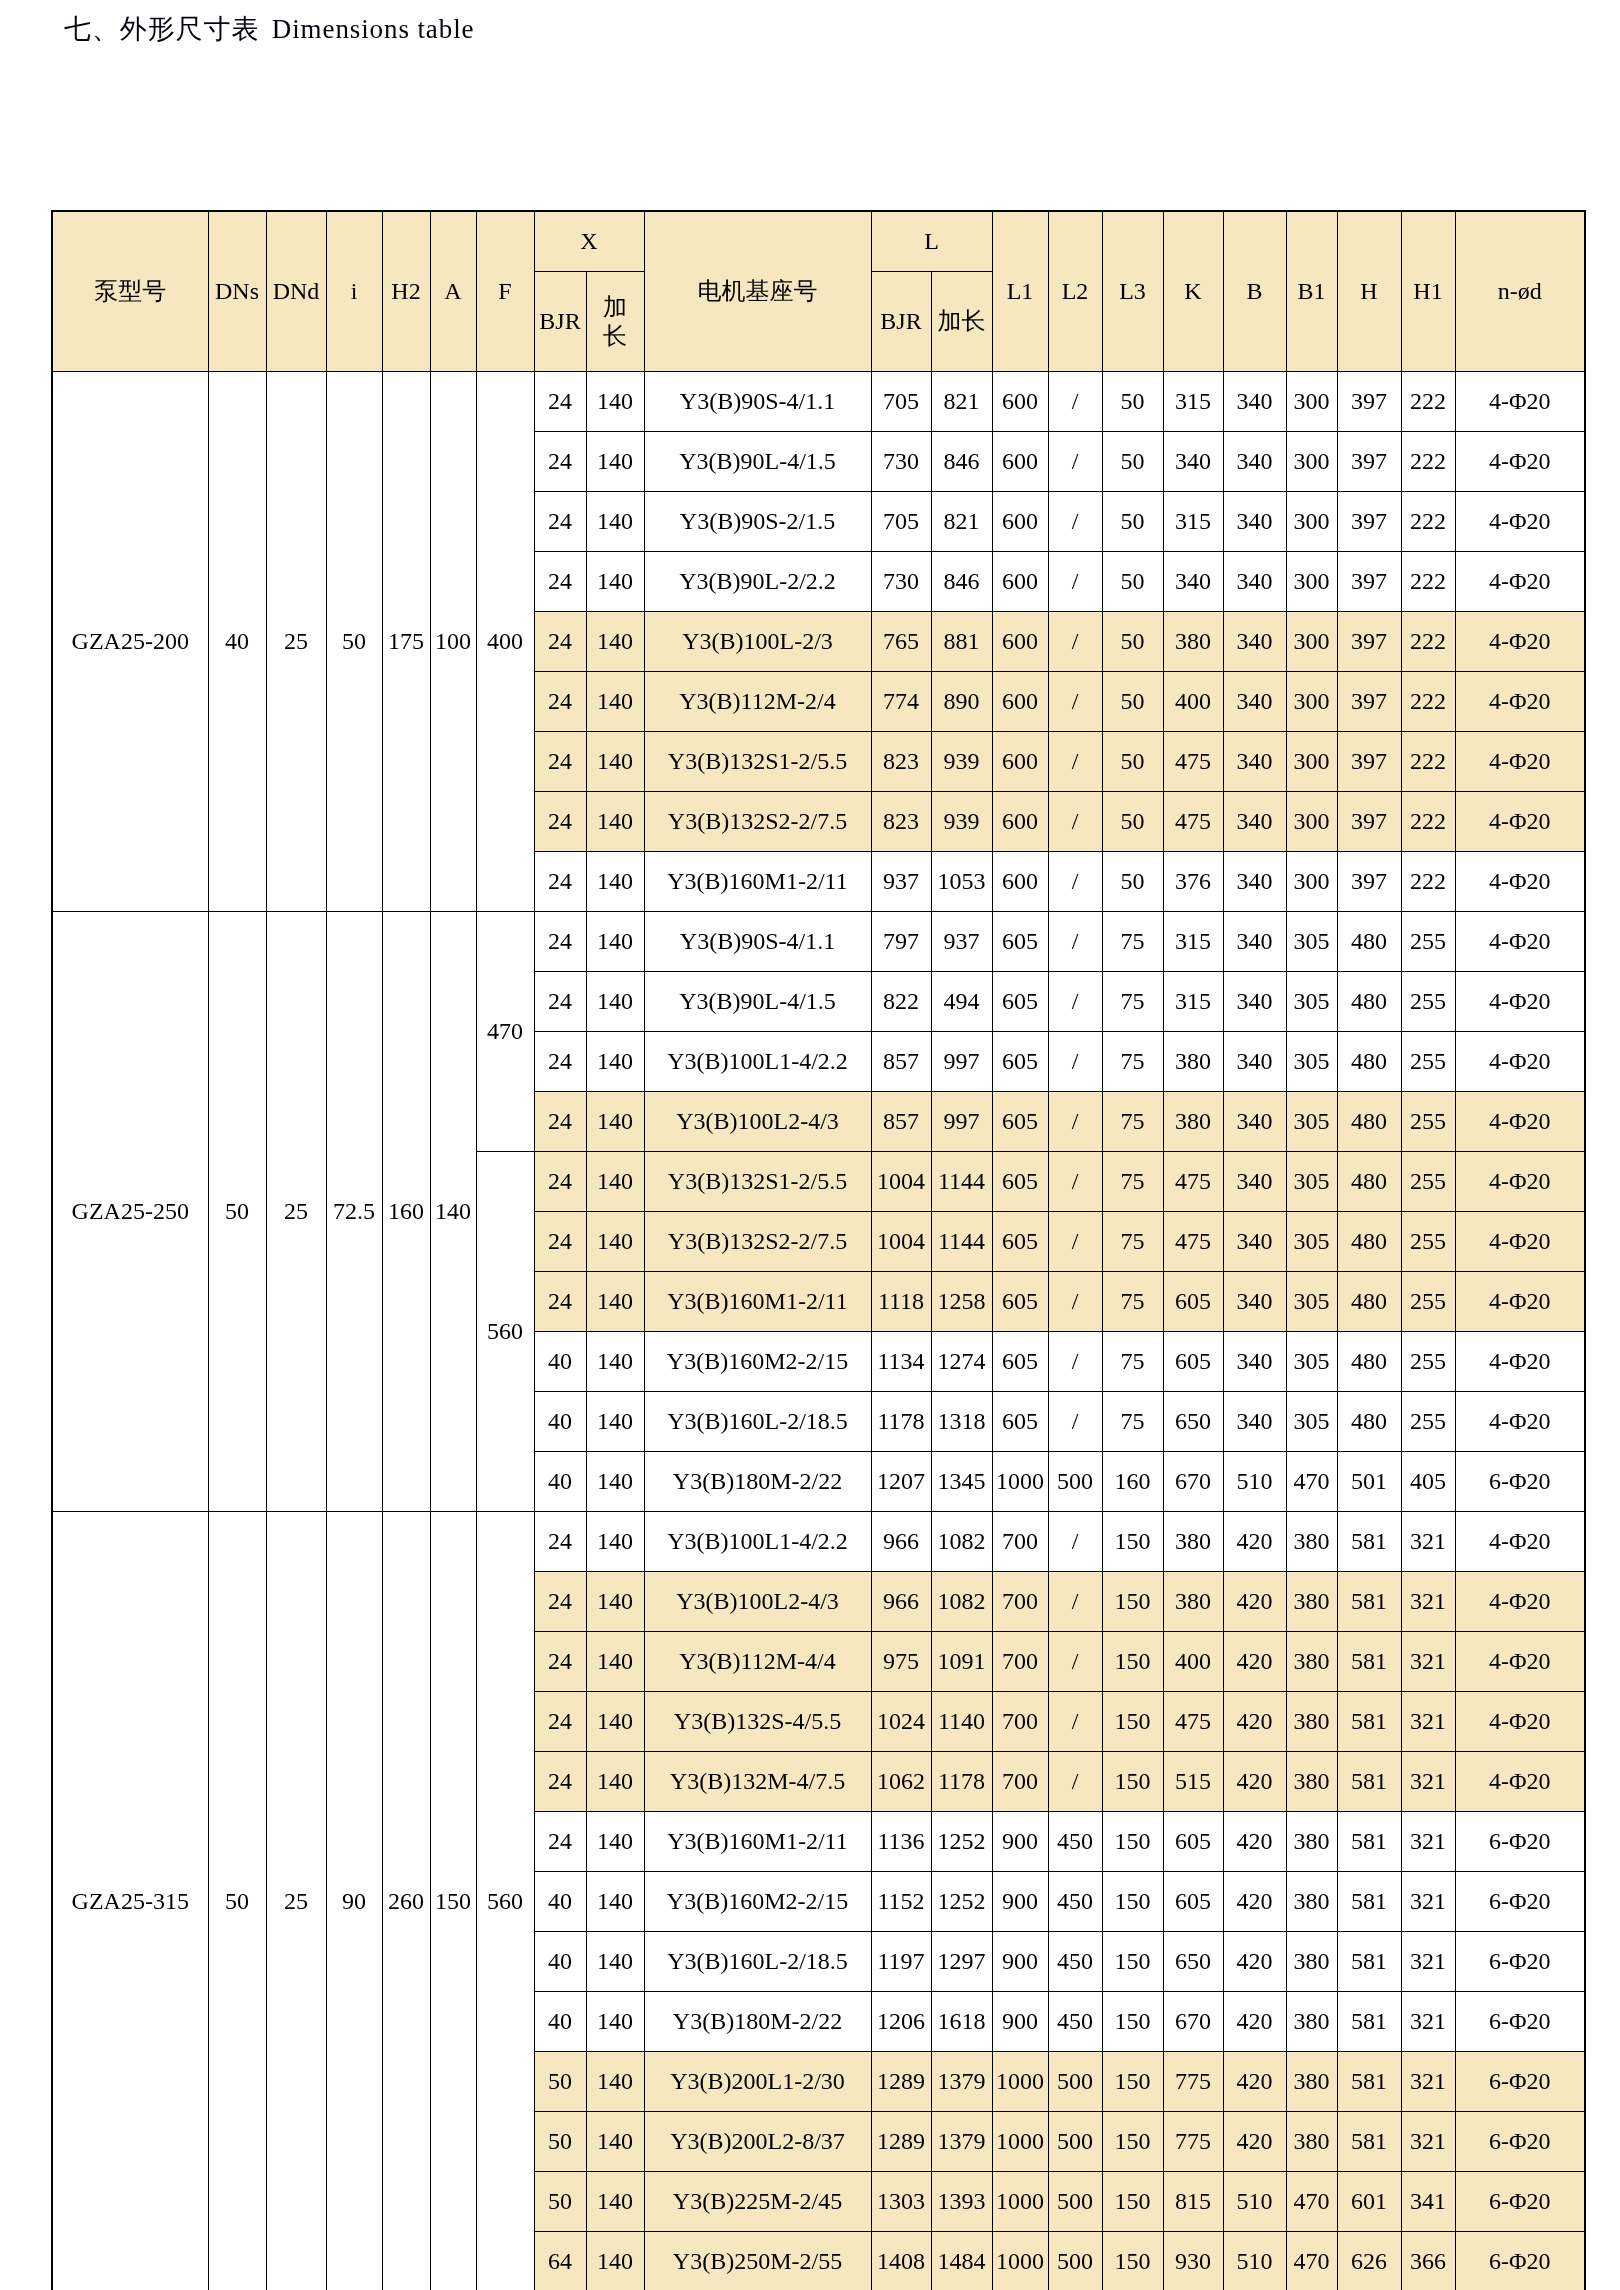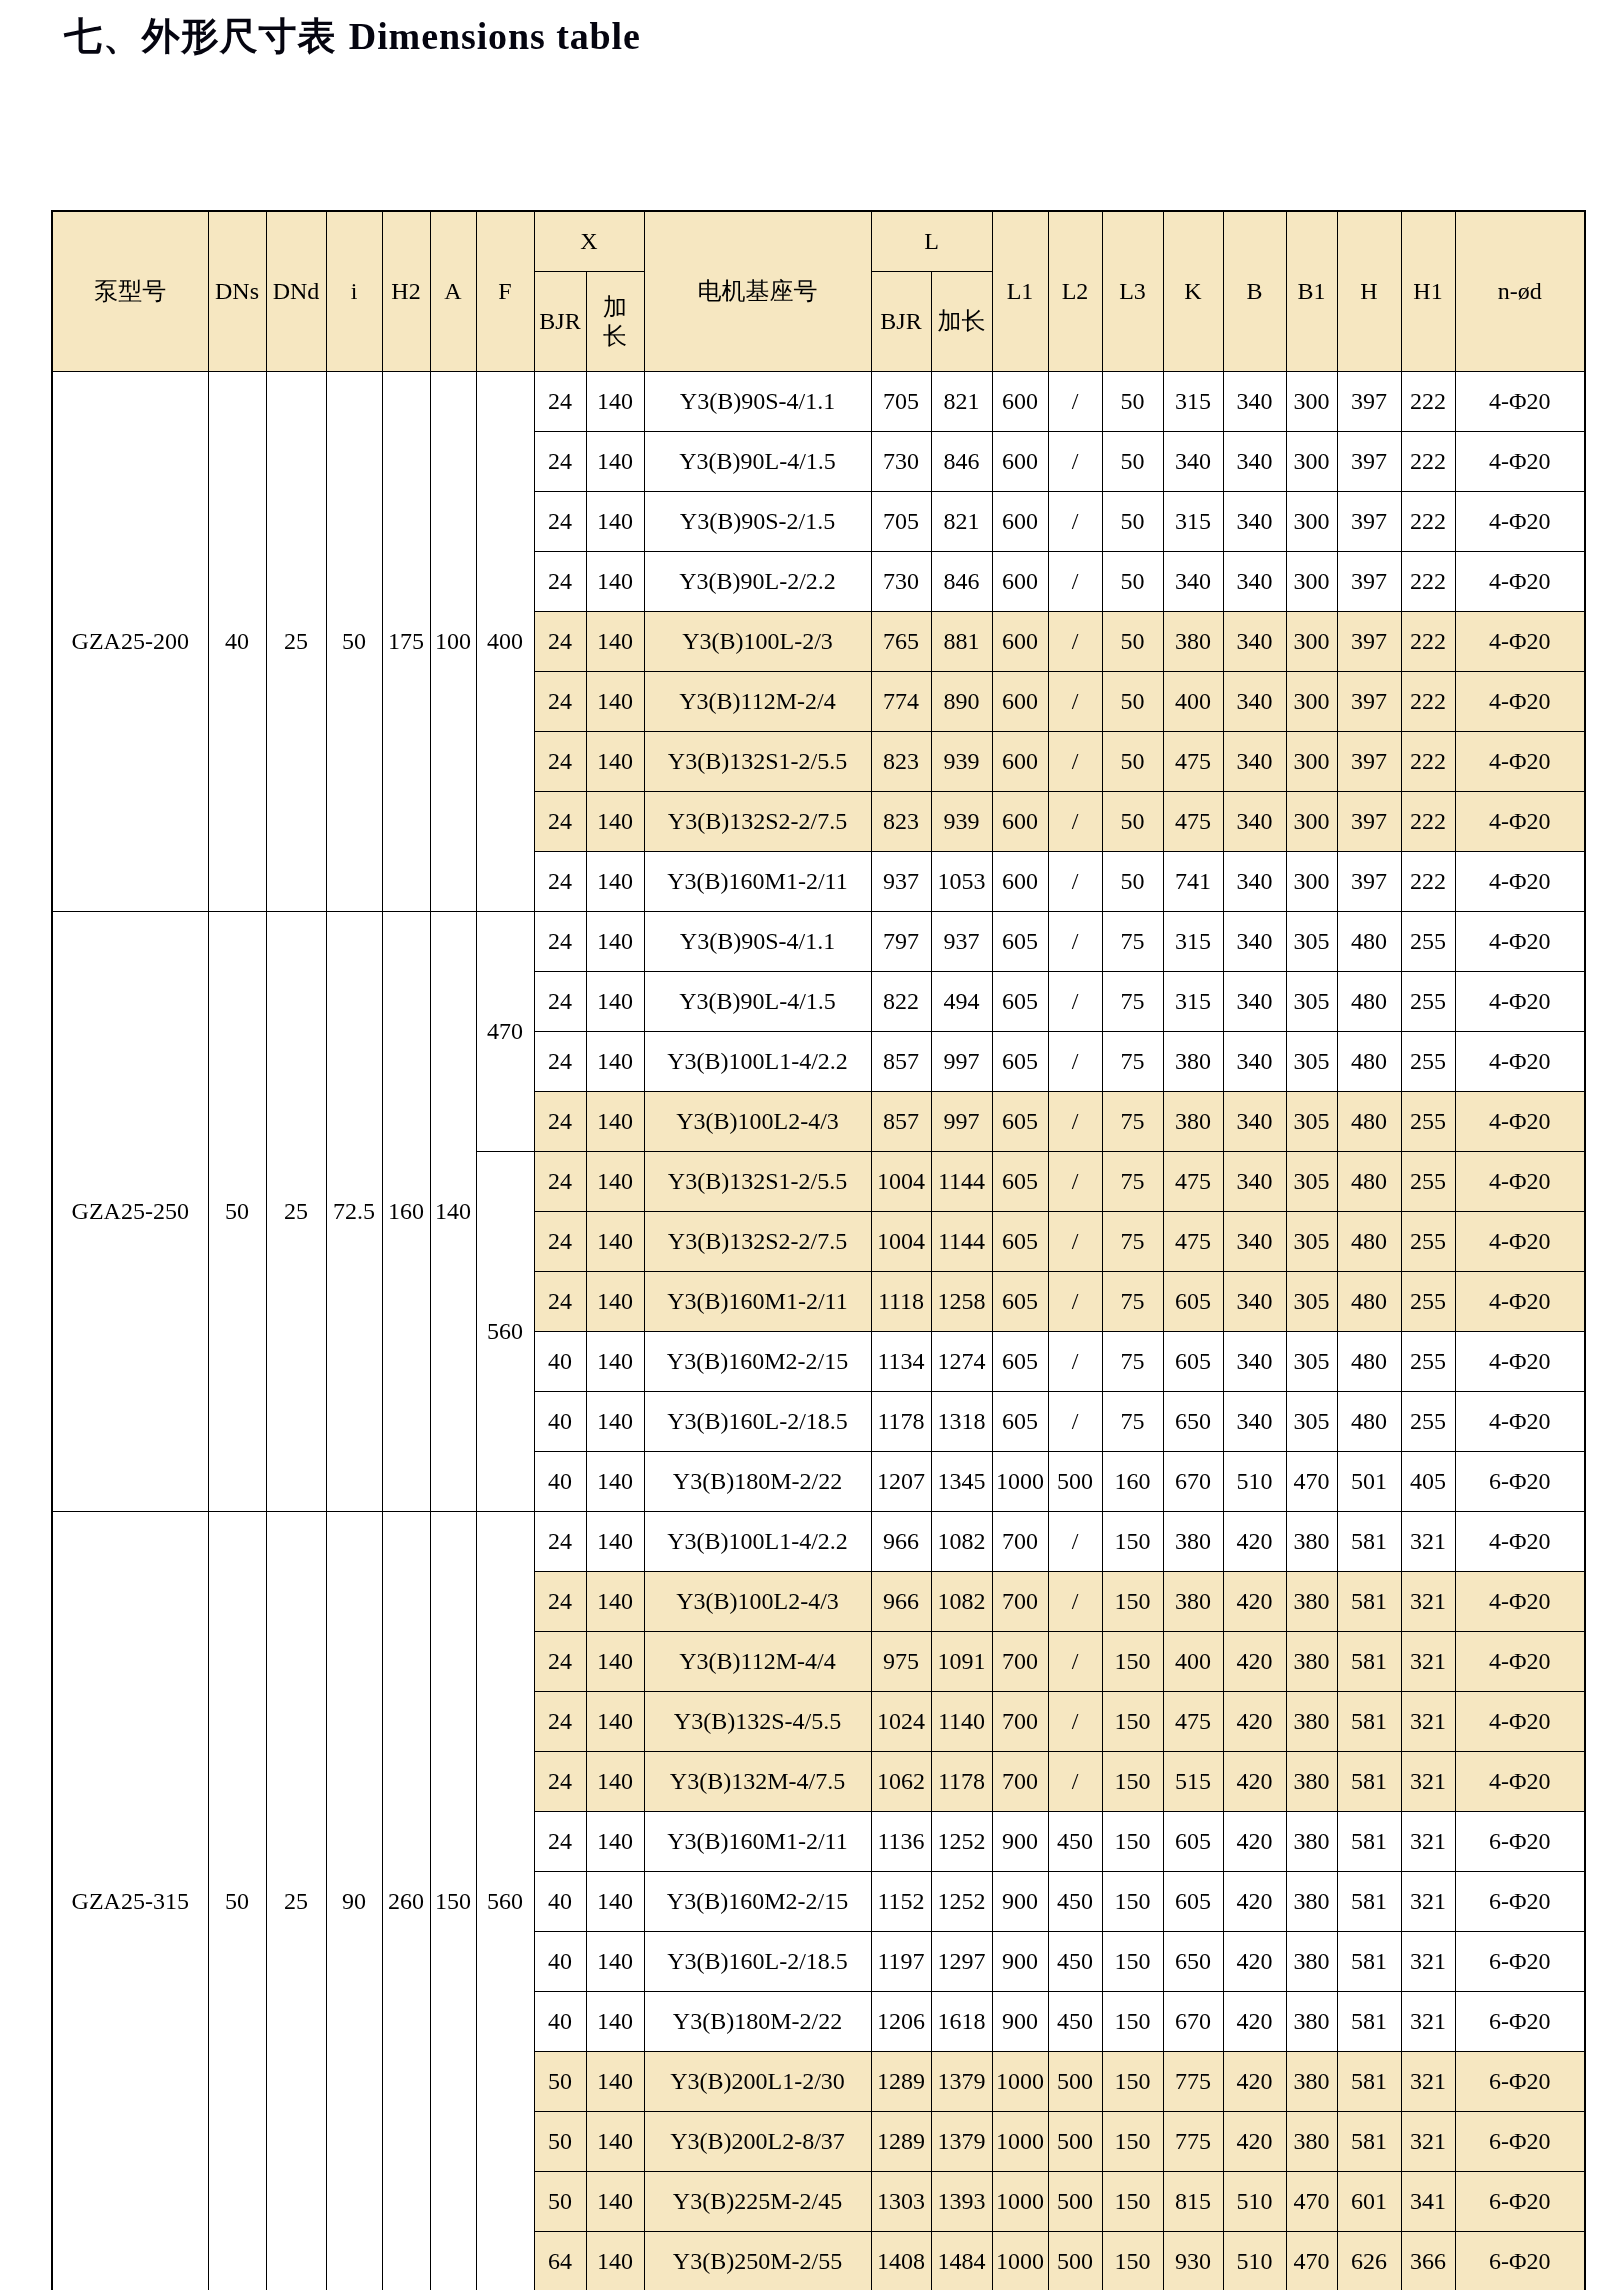--- a/index.html
+++ b/index.html
@@ -2,21 +2,21 @@
 <html style="font-size:14.3px"><head>
 <meta charset="utf-8">
 <style>
   html, body { margin: 0; padding: 0; background: #ffffff; }
   body {
     width: 1620px; height: 2291px; position: relative;
     font-family: "Liberation Serif", serif; color: #000;
   }
   .title {
     position: absolute; left: 64px; top: 10.7px;
-    font-size: 38px; font-weight: bold; color: #050510;
+    font-size: 27px; font-weight: normal; color: #050510;
     letter-spacing: 0.9px; white-space: nowrap;
   }
   .title .en { margin-left: 12.5px; font-family: "Liberation Serif", serif; }
   table.dims {
     position: absolute; left: 51px; top: 210px;
     border-collapse: collapse; table-layout: fixed;
     width: 1533px; border: 2.7px solid #000;
   }
   th, td {
     border: 0.9px solid #000; padding: 0; margin: 0;
@@ -236,21 +236,21 @@
       </tr>
       <tr class="thick">
         <td>24</td>
         <td>140</td>
         <td>Y3(B)160M1-2/11</td>
         <td>937</td>
         <td>1053</td>
         <td>600</td>
         <td>/</td>
         <td>50</td>
-        <td>741</td>
+        <td>376</td>
         <td>340</td>
         <td>300</td>
         <td>397</td>
         <td>222</td>
         <td>4-Φ20</td>
       </tr>
       <tr class="thick">
         <td rowspan="10">GZA25-250</td>
         <td rowspan="10">50</td>
         <td rowspan="10">25</td>

